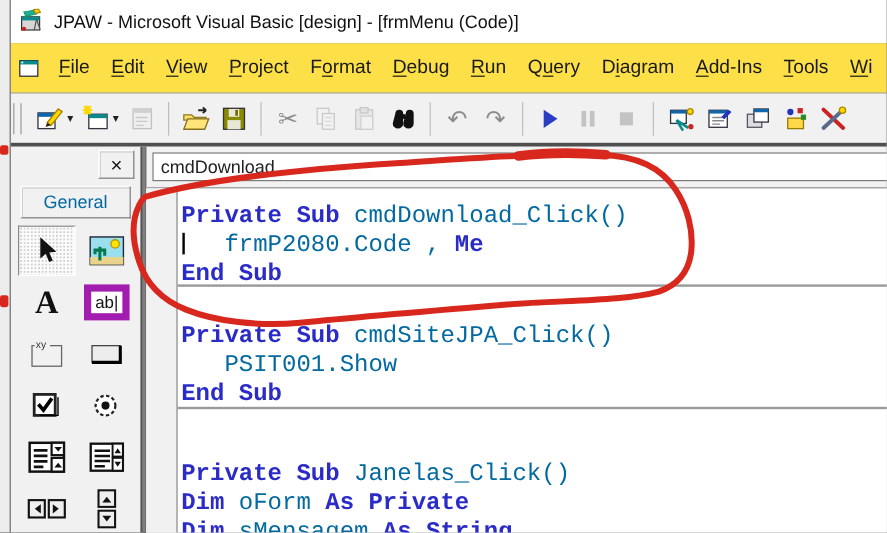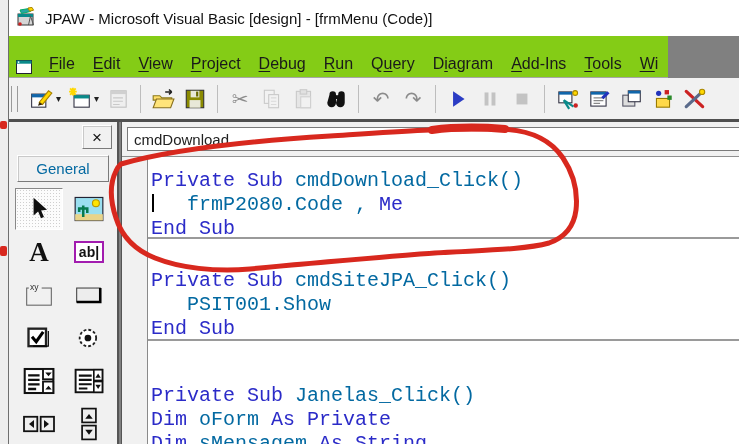--- a/index.html
+++ b/index.html
@@ -8,22 +8,22 @@
   
   .left-sliver{position:absolute;left:0;top:0;width:8px;height:444px;background:#ededed;border-right:1px solid #6e6e6e;z-index:4;}
   .red-mark{position:absolute;background:#d8281e;border-radius:2px;z-index:60;}
   .red-mark.m1{left:0;top:121px;width:7px;height:8px;}
   .red-mark.m2{left:0;top:246px;width:7px;height:10px;}
   
   .titlebar{position:absolute;left:8px;top:0;width:731px;height:36px;background:#ffffff;display:flex;align-items:center;z-index:2;}
   .titlebar .app-ic{width:22px;height:22px;margin:0 8px 0 7px;flex:none;}
   .title-text{font-size:15px;color:#111;white-space:nowrap;}
   
-  .menubar{position:absolute;left:8px;top:36px;width:660px;height:41px;background:#84cc16;border-bottom:1px solid #a6a6a6;
-           display:flex;align-items:flex-end;z-index:2;}
+  .menubar{position:absolute;left:8px;top:36px;width:731px;height:41px;background:#fde047;border-bottom:1px solid #a6a6a6;
+           display:flex;align-items:center;z-index:2;}
   .menubar .child-ic{width:20px;height:20px;margin:0 6px 0 6px;flex:none;}
   .menu-item{font-size:16px;color:#1a1a1a;padding:4px 9px;white-space:nowrap;cursor:default;}
   .menu-item u{text-underline-offset:2px;}
   
   .toolbar{position:absolute;left:8px;top:78px;width:731px;height:41px;background:#f1f1f1;border-bottom:3px solid #4f4f4f;
            display:flex;align-items:center;z-index:2;}
   .tb-grip{width:5px;height:26px;border-left:1px solid #9a9a9a;border-right:1px solid #9a9a9a;margin:0 8px 0 3px;flex:none;}
   .tb-btn{height:30px;display:flex;align-items:center;justify-content:center;margin:0 1px;flex:none;padding:0 2px;}
   .tb-btn .tb-ic{display:flex;align-items:center;justify-content:center;width:26px;height:26px;}
   .tb-btn .tb-ic svg{width:24px;height:24px;}
@@ -41,31 +41,31 @@
   .tbx-close{position:absolute;right:5px;top:3px;width:28px;height:22px;display:flex;align-items:center;justify-content:center;
              font-size:17px;color:#111;line-height:1;}
   .tbx-general{position:absolute;left:8px;top:33px;width:90px;height:25px;display:flex;align-items:center;justify-content:center;
              font-size:15px;color:#0369a1;}
   .tbx-grid{position:absolute;left:6px;top:66px;display:grid;grid-template-columns:48px 48px;grid-auto-rows:42px;column-gap:2px;row-gap:1px;}
   .tool-cell{display:flex;align-items:center;justify-content:center;}
   .tool-cell svg{display:block;}
   .tool-cell.selected{background:#fcfcfc;background-image:radial-gradient(#cfcfcf 1px,transparent 1px);background-size:3px 3px;
              border-top:1px solid #888;border-left:1px solid #888;border-right:1px solid #fff;border-bottom:1px solid #fff;}
   .tool-glyph{font-family:"Liberation Serif",serif;font-size:27px;font-weight:bold;color:#111;line-height:1;}
-  .tool-ab{font-family:"Liberation Sans",sans-serif;font-size:14px;color:#111;border:2px solid #a21caf;padding:1px 3px;background:#fff;font-weight:bold;}
+  .tool-ab{font-family:"Liberation Sans",sans-serif;font-size:14px;color:#111;border:6px solid #a21caf;padding:1px 3px;background:#fff;}
   
   .codewin{position:absolute;left:113px;top:0;width:620px;height:322px;background:#f1f1f1;border-left:1px solid #555;box-sizing:border-box;}
   .proc-combo{position:absolute;left:5px;top:5px;width:618px;height:24px;background:#fff;border:1px solid #7a7a7a;
               font-size:15px;color:#222;line-height:23px;padding-left:6px;box-sizing:border-box;}
   .codearea{position:absolute;left:0;top:34px;width:620px;height:288px;background:#ffffff;border-top:1px solid #909090;}
   .code-margin{position:absolute;left:0;top:0;width:25px;height:288px;background:#f1f1f1;border-right:1px solid #8a8a8a;}
   .code-group{position:absolute;left:0;right:0;}
   .code-group.g1{top:12px;} .code-group.g2{top:112px;} .code-group.g3{top:227px;}
   .code-line{height:24px;line-height:24px;font-family:"Liberation Mono",monospace;font-size:20px;white-space:pre;padding-left:29px;}
-  .kw{color:#2b2bc8;} .id{color:#0369a1;}
+  .kw{color:#2b2bc8;font-weight:bold;} .id{color:#0369a1;}
   .proc-sep{position:absolute;left:26px;right:0;height:2px;background:#9a9a9a;}
   .proc-sep.s1{top:80px;} .proc-sep.s2{top:182px;}
   .caret{position:absolute;left:30px;top:37px;width:2px;height:18px;background:#000;}
   
   .annotation{position:absolute;left:0;top:0;width:739px;height:444px;z-index:50;pointer-events:none;}
 </style>
 </head>
 <body>
 
 <div class="screen">
@@ -94,20 +94,21 @@
         <rect x="2.5" y="3.5" width="15" height="13" fill="#fff" stroke="#223"></rect>
         <rect x="2.5" y="3.5" width="15" height="3.2" fill="#0a8a8a"></rect>
         <circle cx="4.6" cy="5.1" r="0.9" fill="#fff"></circle>
       </svg>
     </span>
     <div style="display:flex;">
         <div class="menu-item"><u>F</u>ile</div>
         <div class="menu-item"><u>E</u>dit</div>
         <div class="menu-item"><u>V</u>iew</div>
         <div class="menu-item"><u>P</u>roject</div>
+        <div class="menu-item">F<u>o</u>rmat</div>
         <div class="menu-item"><u>D</u>ebug</div>
         <div class="menu-item"><u>R</u>un</div>
         <div class="menu-item">Q<u>u</u>ery</div>
         <div class="menu-item">D<u>i</u>agram</div>
         <div class="menu-item"><u>A</u>dd-Ins</div>
         <div class="menu-item"><u>T</u>ools</div>
         <div class="menu-item"><u>W</u>i</div>
       </div>
   </div>
 

